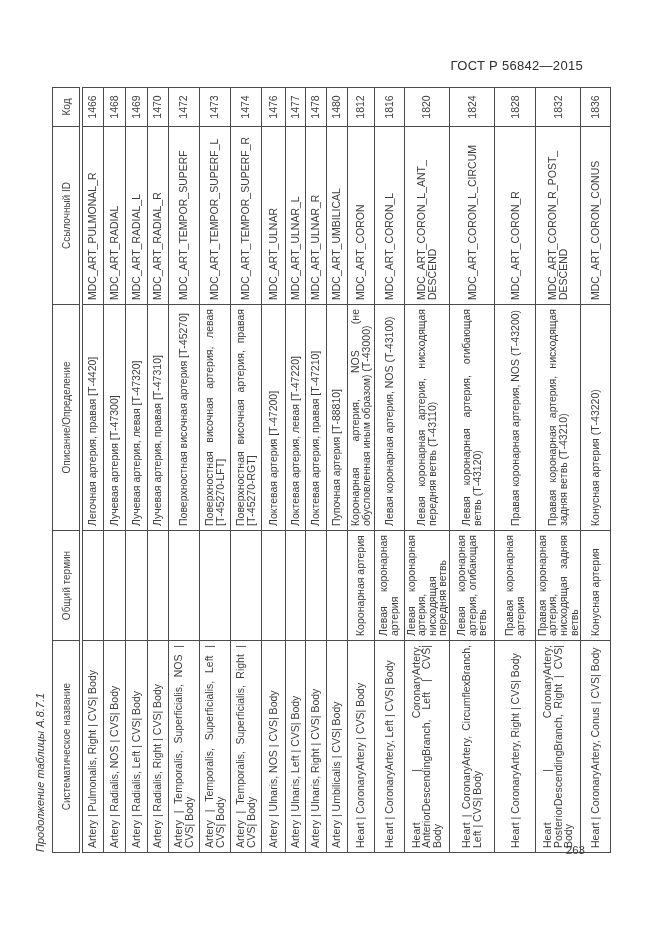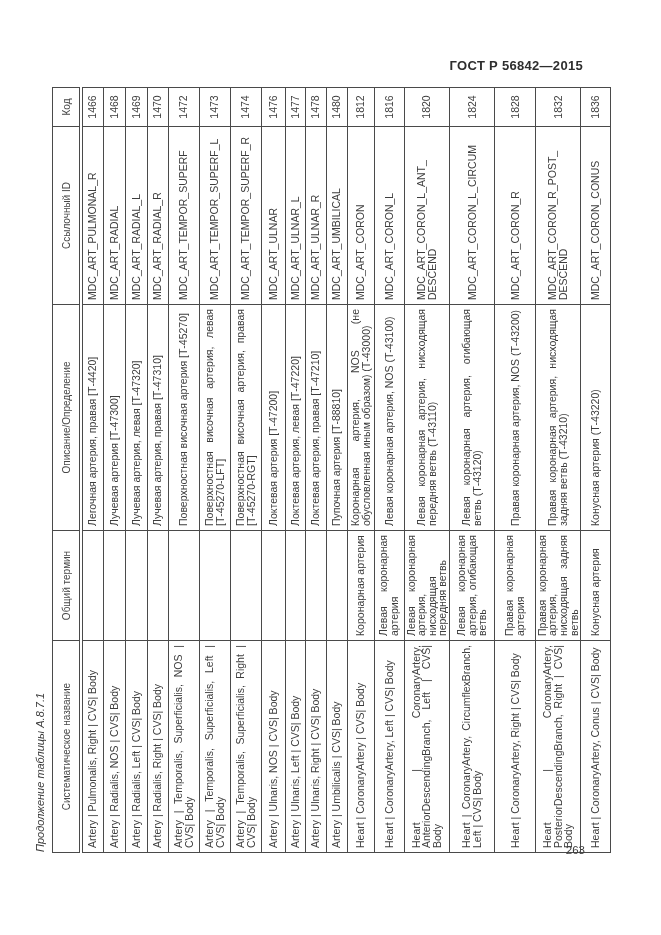--- a/index.html
+++ b/index.html
@@ -8,21 +8,21 @@
     background: #ffffff;
     position: relative;
     overflow: hidden;
     font-family: "Liberation Sans", sans-serif;
     color: #3d3d3d;
   }
   .gost-header {
     position: absolute;
     top: 58px; right: 78px;
     font-size: 13px;
-    font-weight: bold;
+    font-weight: normal;
     color: #2e2e2e;
     letter-spacing: 0.3px;
   }
   .page-number {
     position: absolute;
     top: 844px; right: 76px;
     font-size: 11.5px;
     color: #3d3d3d;
   }
   

